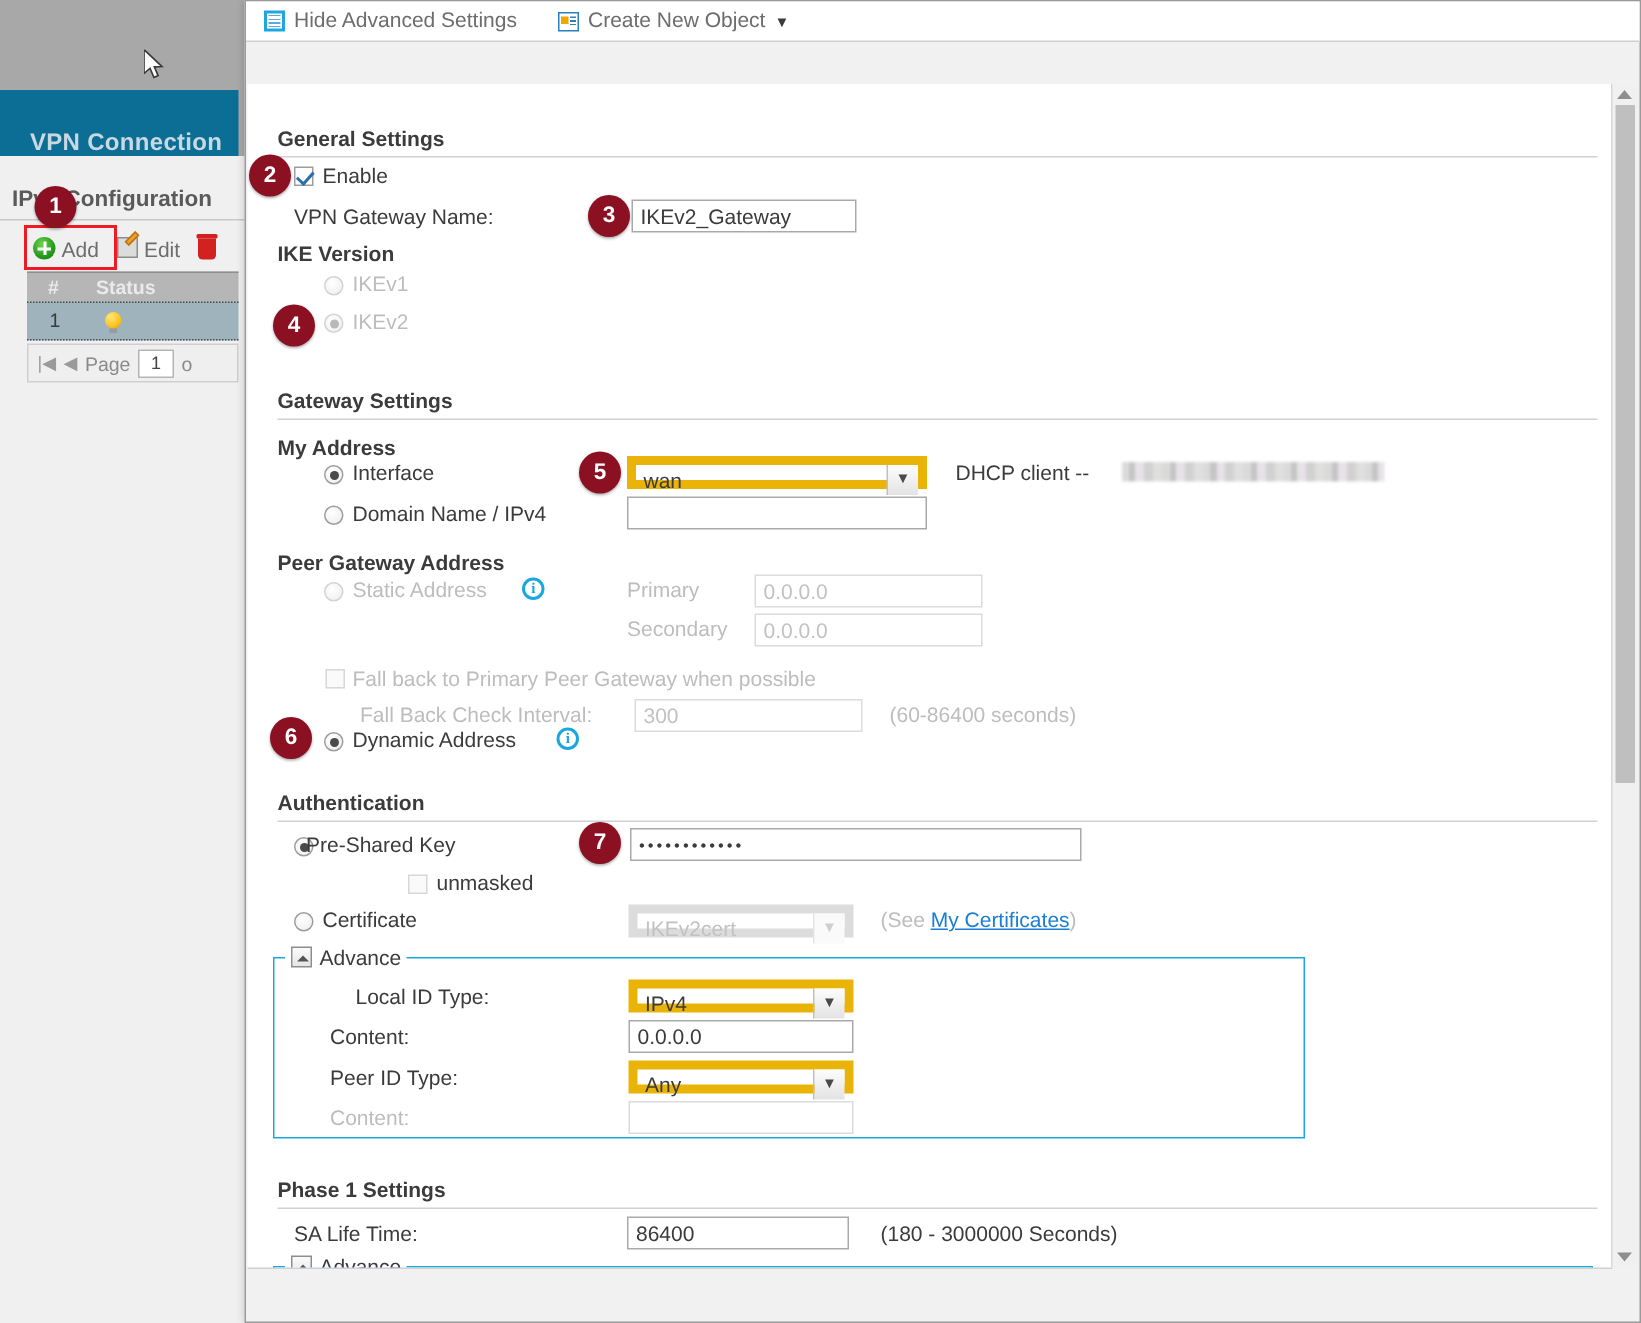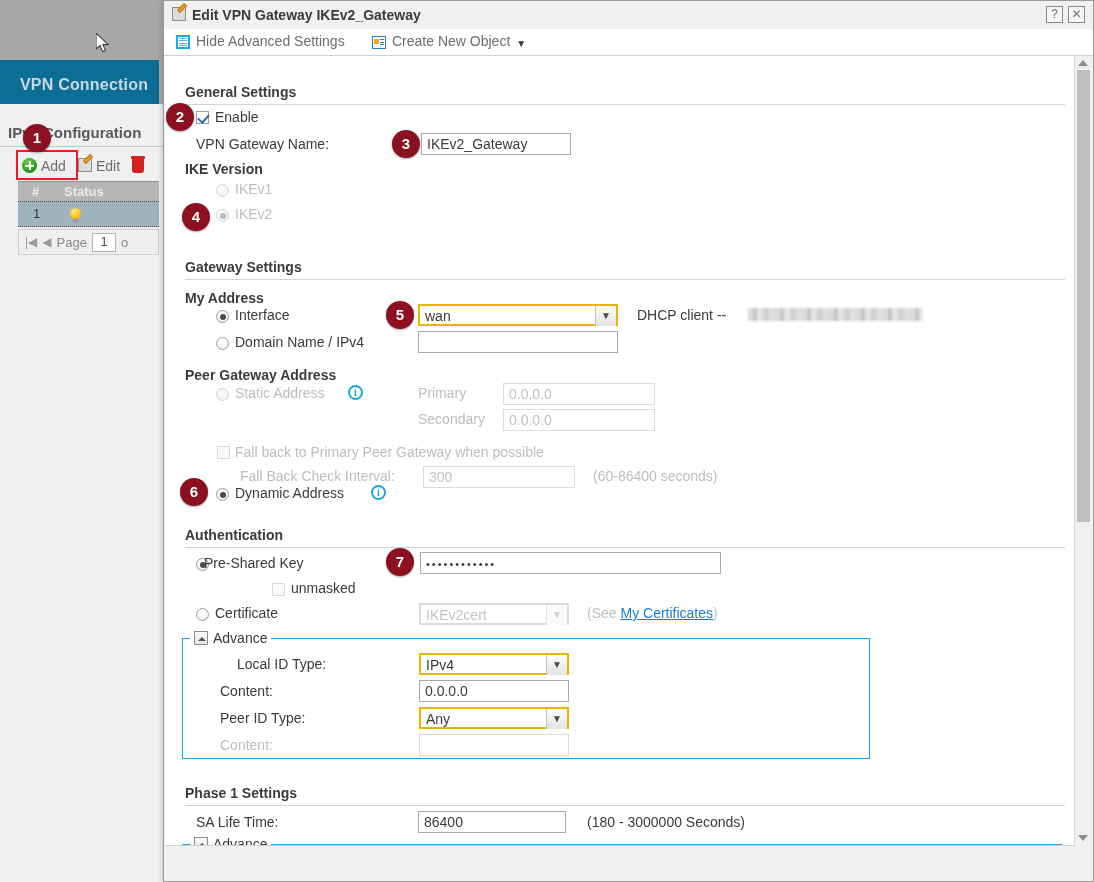--- a/index.html
+++ b/index.html
@@ -8,21 +8,21 @@
     background:#a8a8a8;
     font-family:"Liberation Sans", sans-serif;
     font-size:13px;color:#3b3b3b;
   }
 
   
   #bg-page{position:absolute;left:0;top:0;width:1094px;height:882px;background:#a8a8a8;}
   #bg-white-strip{position:absolute;left:0;top:104px;width:165px;height:778px;background:#f0f0f0;}
   #bg-toolbar-tab{position:absolute;left:0;top:60px;width:159px;height:44px;background:#0c6e94;}
   #bg-toolbar-tab .tabtxt{
-    position:absolute;left:20px;top:16px;font-size:16px;font-weight:bold;color:#c9d9e2;
+    position:absolute;left:20px;top:27px;font-size:16px;font-weight:bold;color:#c9d9e2;
     letter-spacing:.2px;
   }
   #bg-sectiontitle{position:absolute;left:8px;top:124px;font-size:15px;font-weight:bold;color:#5a5a5a;}
   #bg-divider{position:absolute;left:0;top:146px;width:165px;height:1px;background:#c8c8c8;}
 
   #bg-toolbtns{position:absolute;left:18px;top:152px;height:28px;display:flex;align-items:center;gap:4px;}
   #bg-toolbtns .tbtn{display:flex;gap:4px;font-size:14px;color:#6d6d6d;padding:2px 4px;}
   #add-highlight{
     position:absolute;left:16px;top:150px;width:62px;height:30px;
     border:2px solid #ed1c24;box-sizing:border-box;
@@ -139,21 +139,21 @@
   .sec-rule{position:absolute;height:1px;background:#d2d2d2;}
   .lbl{position:absolute;font-size:14px;color:#3b3b3b;white-space:nowrap;}
   .lbl.dim{color:#bdbdbd;}
   .lbl.b{font-weight:bold;}
   .txt{
     position:absolute;height:22px;border:1px solid #a9a9a9;background:#fff;box-sizing:border-box;
     font-size:14px;color:#3b3b3b;padding:1px 5px;line-height:19px;overflow:hidden;white-space:nowrap;
   }
   .txt.dim{color:#c2c2c2;border-color:#dcdcdc;background:#fff;}
   .sel{
-    position:absolute;height:22px;border:2px solid #eab308;background:#fff;box-sizing:border-box;
+    position:absolute;height:22px;border:6px solid #eab308;background:#fff;box-sizing:border-box;
     font-size:14px;color:#3b3b3b;padding:1px 5px;line-height:19px;
   }
   .sel .arw{
     position:absolute;right:0;top:0;width:20px;height:20px;
     background:linear-gradient(#fdfdfd,#e3e3e3);border-left:1px solid #bfbfbf;
     font-size:10px;text-align:center;line-height:20px;color:#4a4a4a;
   }
   .sel.dim{color:#c2c2c2;border-color:#dcdcdc;}
   .sel.dim .arw{color:#cfcfcf;background:#fafafa;border-left:1px solid #e4e4e4;}
 
@@ -252,26 +252,20 @@
     <span>o</span>
   </div>
 
   <svg id="cursor" viewBox="0 0 16 22">
     <polygon points="0,0 0,16 4,12.5 6.6,18.6 9.4,17.4 6.9,11.6 12,11.4" fill="#ffffff" stroke="#3a3a3a" stroke-width="1.1"></polygon>
   </svg>
 </div>
 
 <div id="dialog">
 
-  <div id="titlebar">
-    <span class="ico-pencil ico-edit"></span>
-    <span class="ttl">Edit VPN Gateway IKEv2_Gateway</span>
-    <span class="winbtn" id="btn-help">?</span>
-    <span class="winbtn" id="btn-close">✕</span>
-  </div>
 
   <div id="menubar">
     <span class="mi" id="mi-hide">
       <span class="ico-list"></span>
       <span>Hide Advanced Settings</span>
     </span>
     <span class="mi" id="mi-create">
       <span class="ico-obj"></span>
       <span>Create New Object</span>
       <span class="caret">▼</span>

